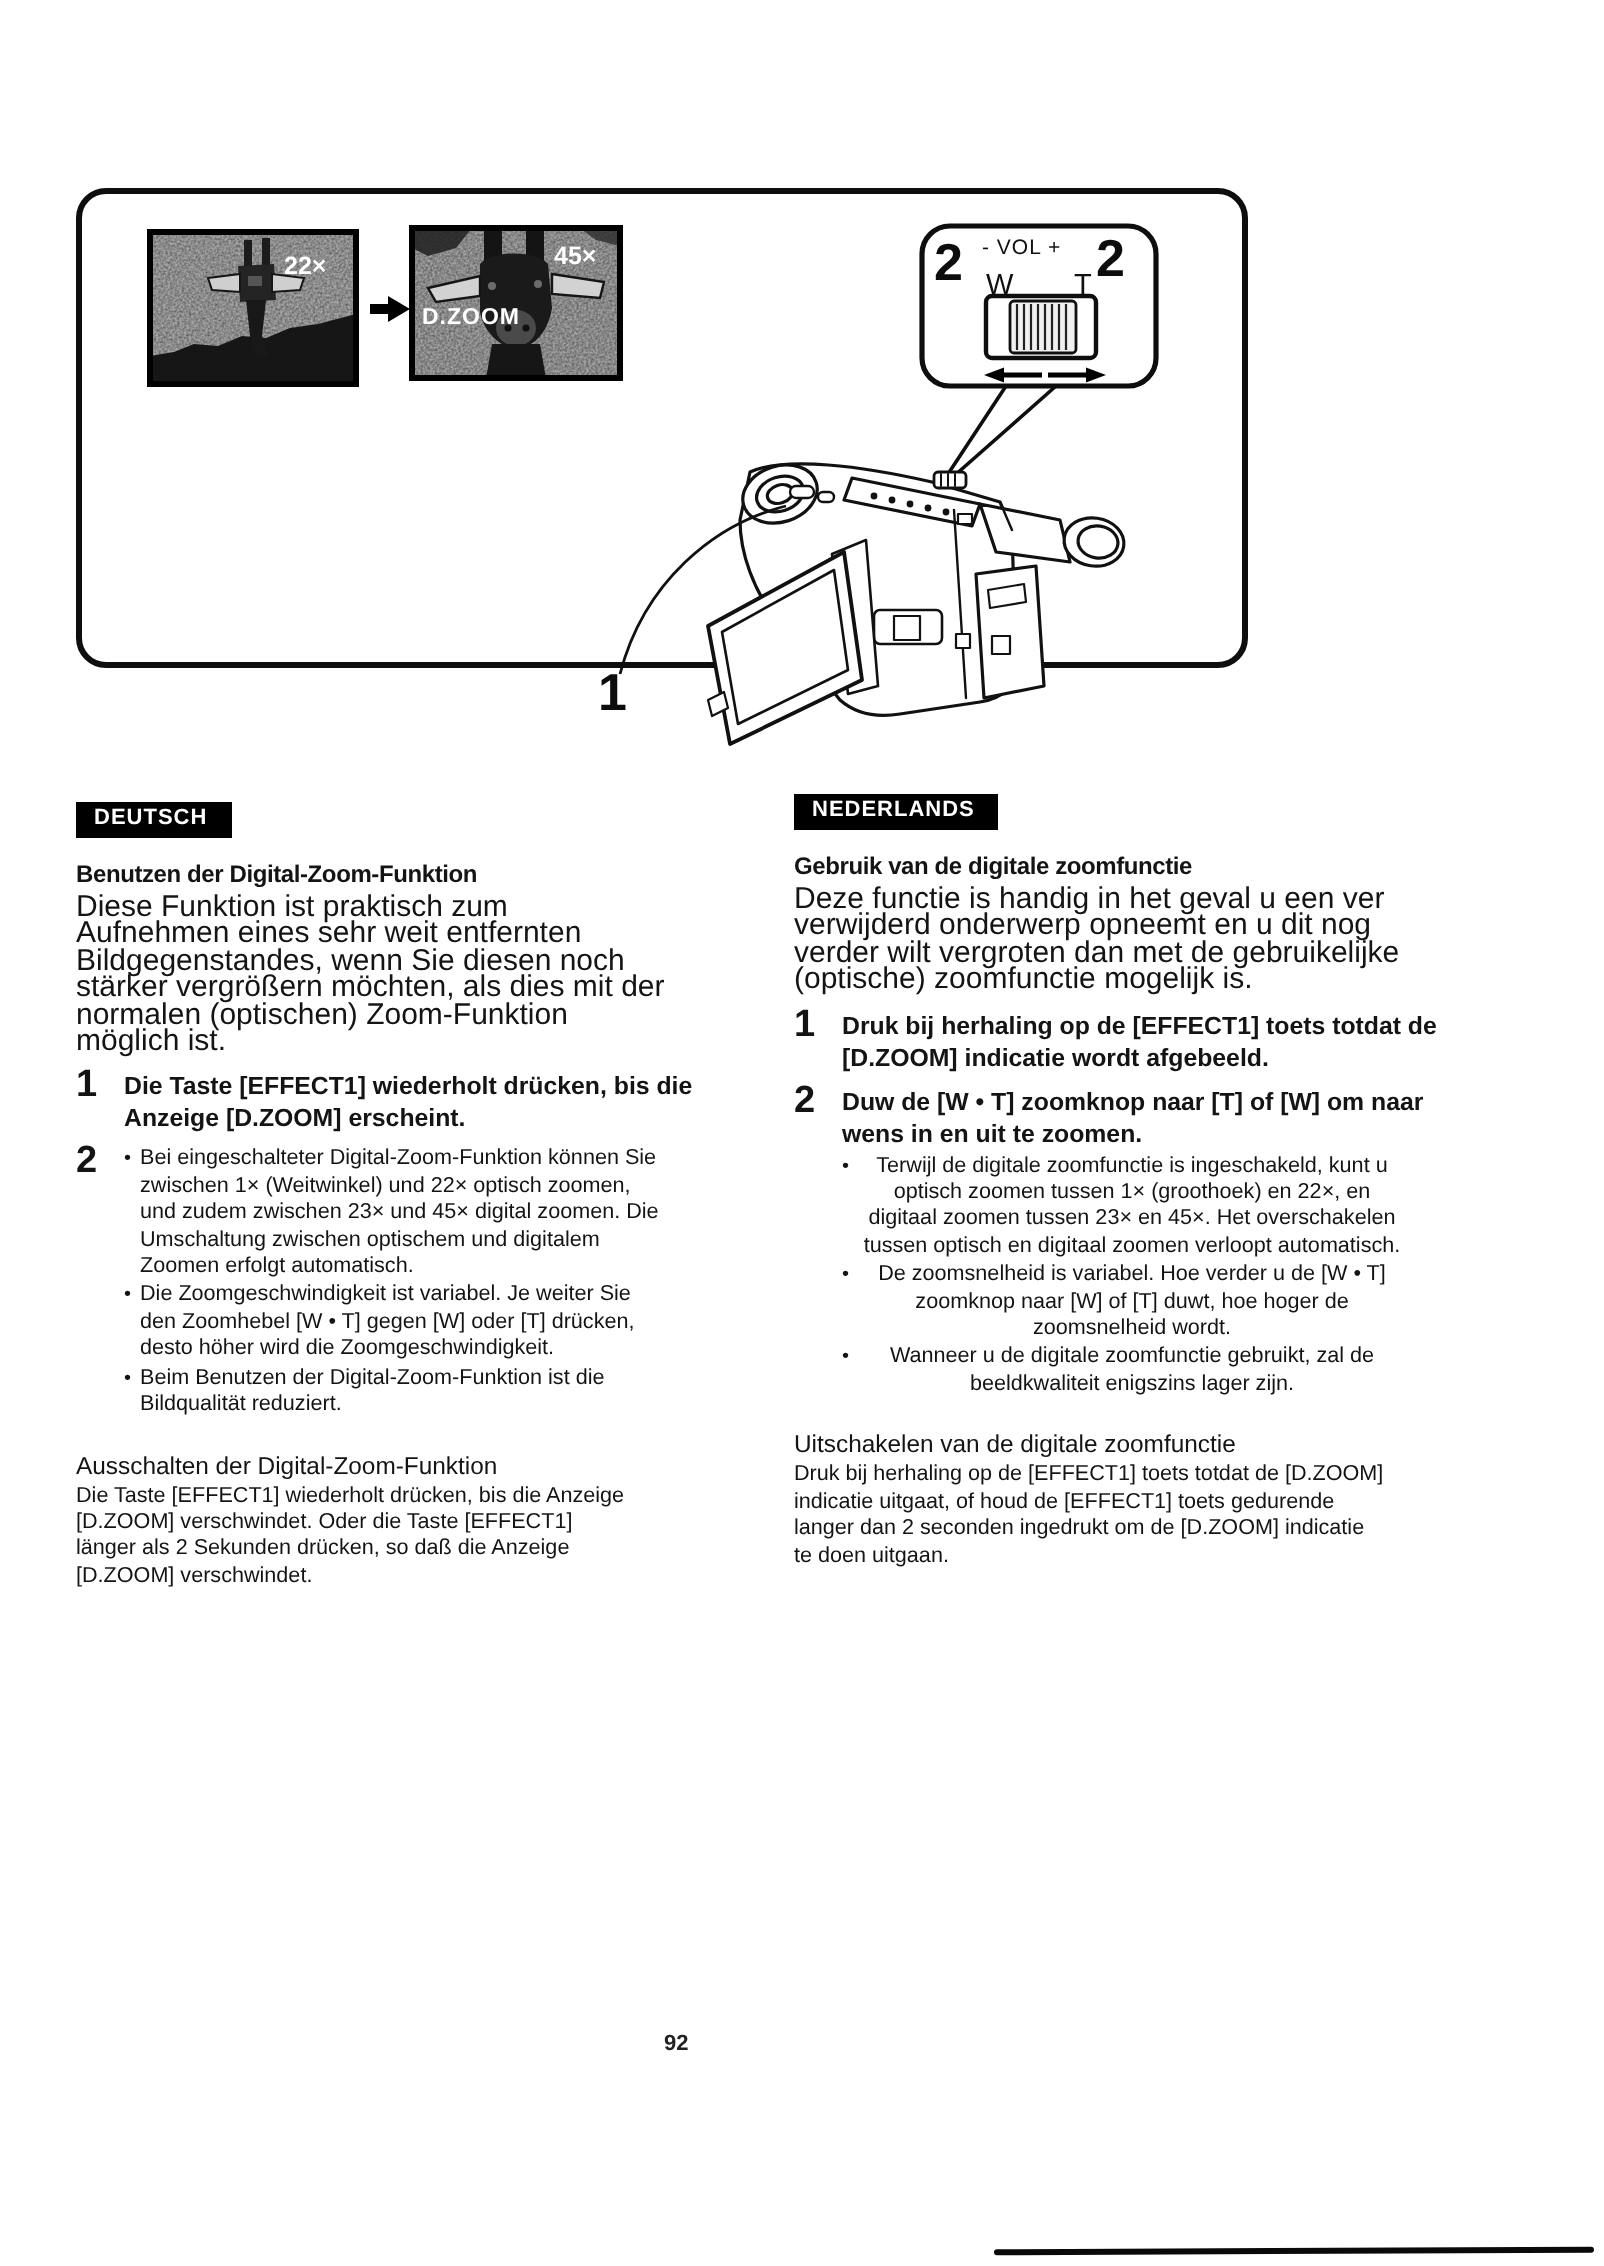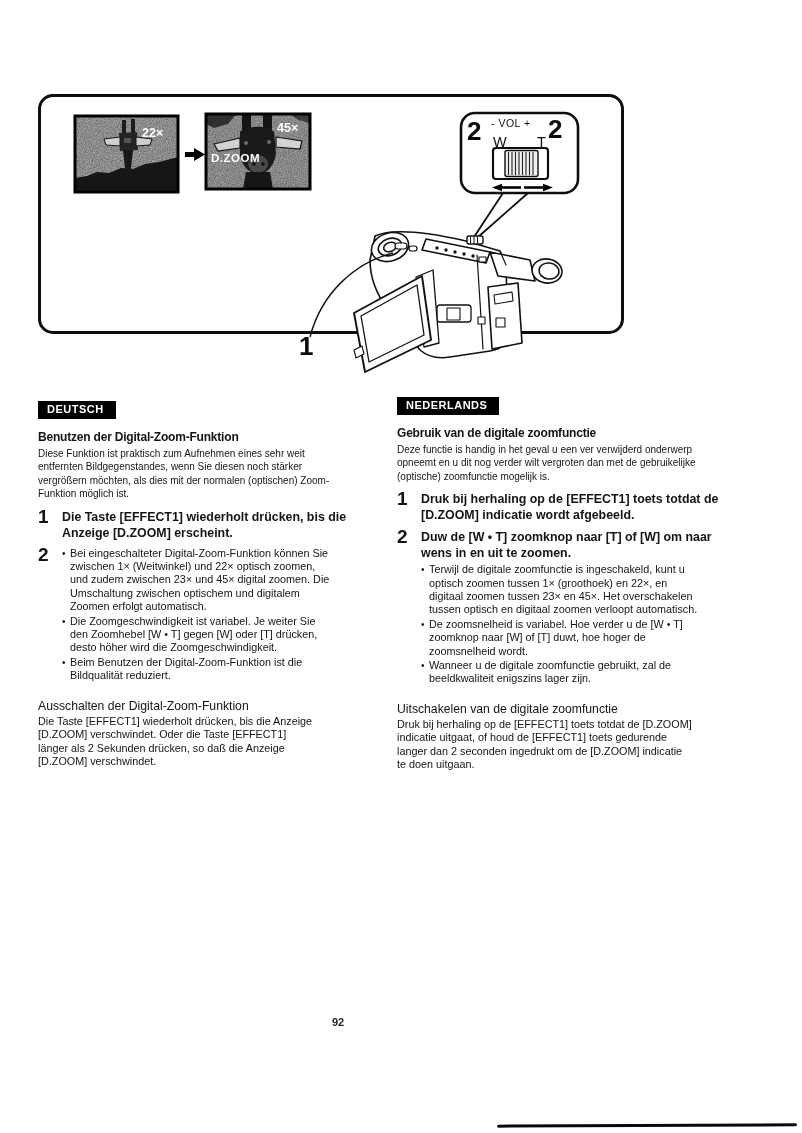--- a/index.html
+++ b/index.html
@@ -22,38 +22,38 @@
 
   .banner{
     display:inline-block;background:#000;color:#fff;
     font-size:11px;font-weight:bold;letter-spacing:.5px;
     padding:2px 12px 3px 9px;line-height:13px;
   }
   .doc-title{
     font-size:12px;font-weight:bold;letter-spacing:-.2px;
     margin:11px 0 3px 0;
   }
-  .intro{font-size:10px;line-height:13.4px;margin:0 0 7px 0;}
+  .intro{font-size:15px;line-height:13.4px;margin:0 0 7px 0;}
   .col-de .intro{width:295px;}
   .col-nl .intro{width:308px;}
 
   .step{display:flex;margin:2px 0 3px 0;}
   .step-num{
     flex:none;width:24px;font-size:19px;font-weight:bold;line-height:17px;
     letter-spacing:-1px;
   }
   .step-text{font-size:12.4px;font-weight:bold;line-height:16px;margin:1px 0 2px 0;}
   .col-de .step-text{width:296px;}
   .col-nl .step-text{width:316px;}
 
   .bullets{list-style:none;margin:1px 0 0 0;padding:0;}
   .bullets li{display:flex;font-size:10.8px;line-height:13.4px;margin:0 0 1px 0;}
   .bullets .b{flex:none;width:8px;font-size:10px;}
   .col-de .bullets .bt{width:265px;}
-  .col-nl .bullets .bt{width:274px;}
+  .col-nl .bullets .bt{width:274px;text-align:center;}
 
   .sub-title{font-size:12.2px;font-weight:normal;margin:15px 0 2px 0;}
   .off-text{font-size:10.8px;line-height:13.4px;margin:0;}
   .col-de .off-text{width:278px;}
   .col-nl .off-text{width:295px;}
 
   .page-num{position:absolute;left:332px;top:1016px;font-size:11px;color:#222;font-weight:bold;}
   .bottom-rule{
     position:absolute;left:497px;top:1124px;width:300px;height:3px;
     background:#0a0a0a;border-radius:2px;transform:rotate(-.25deg);

